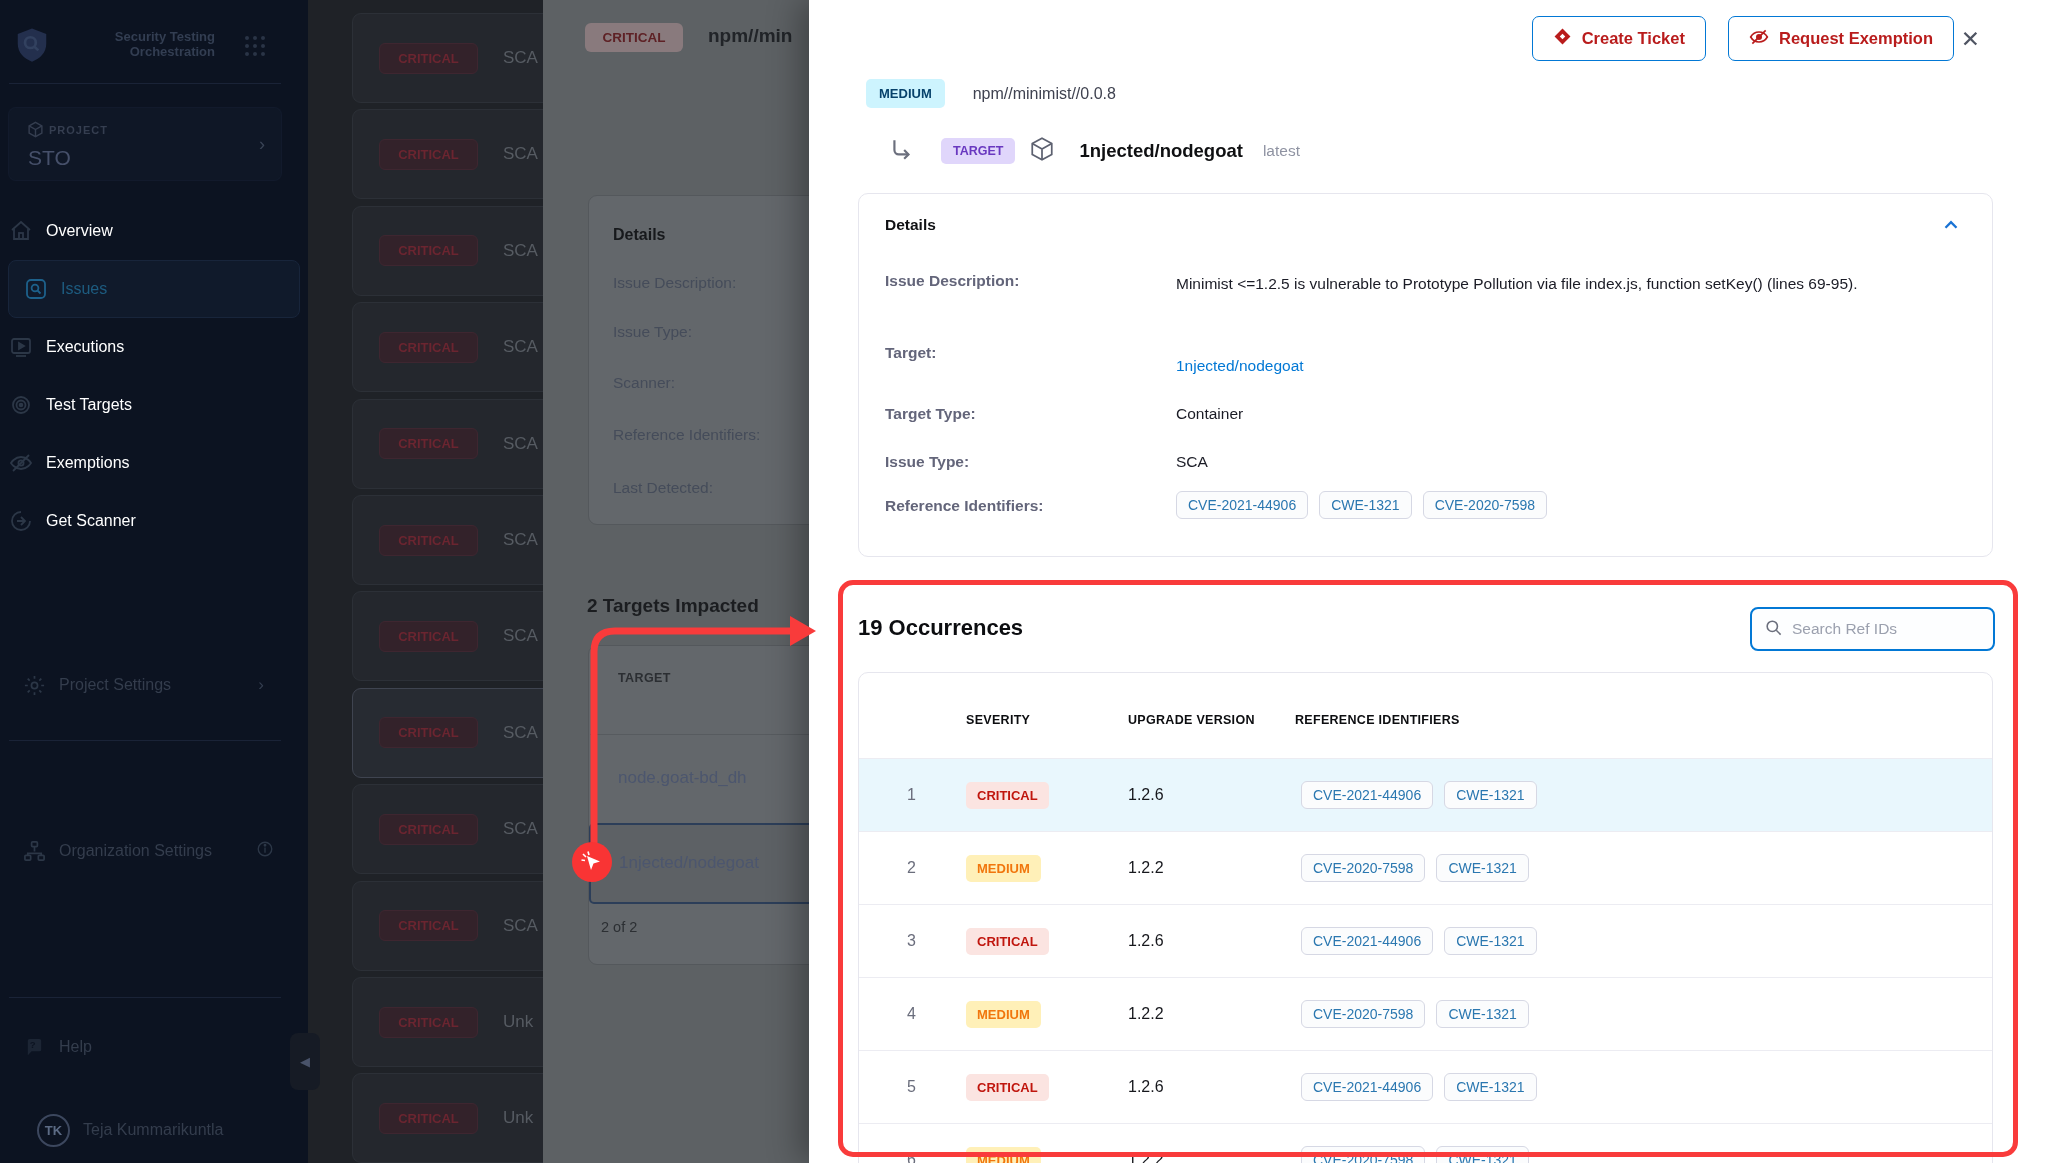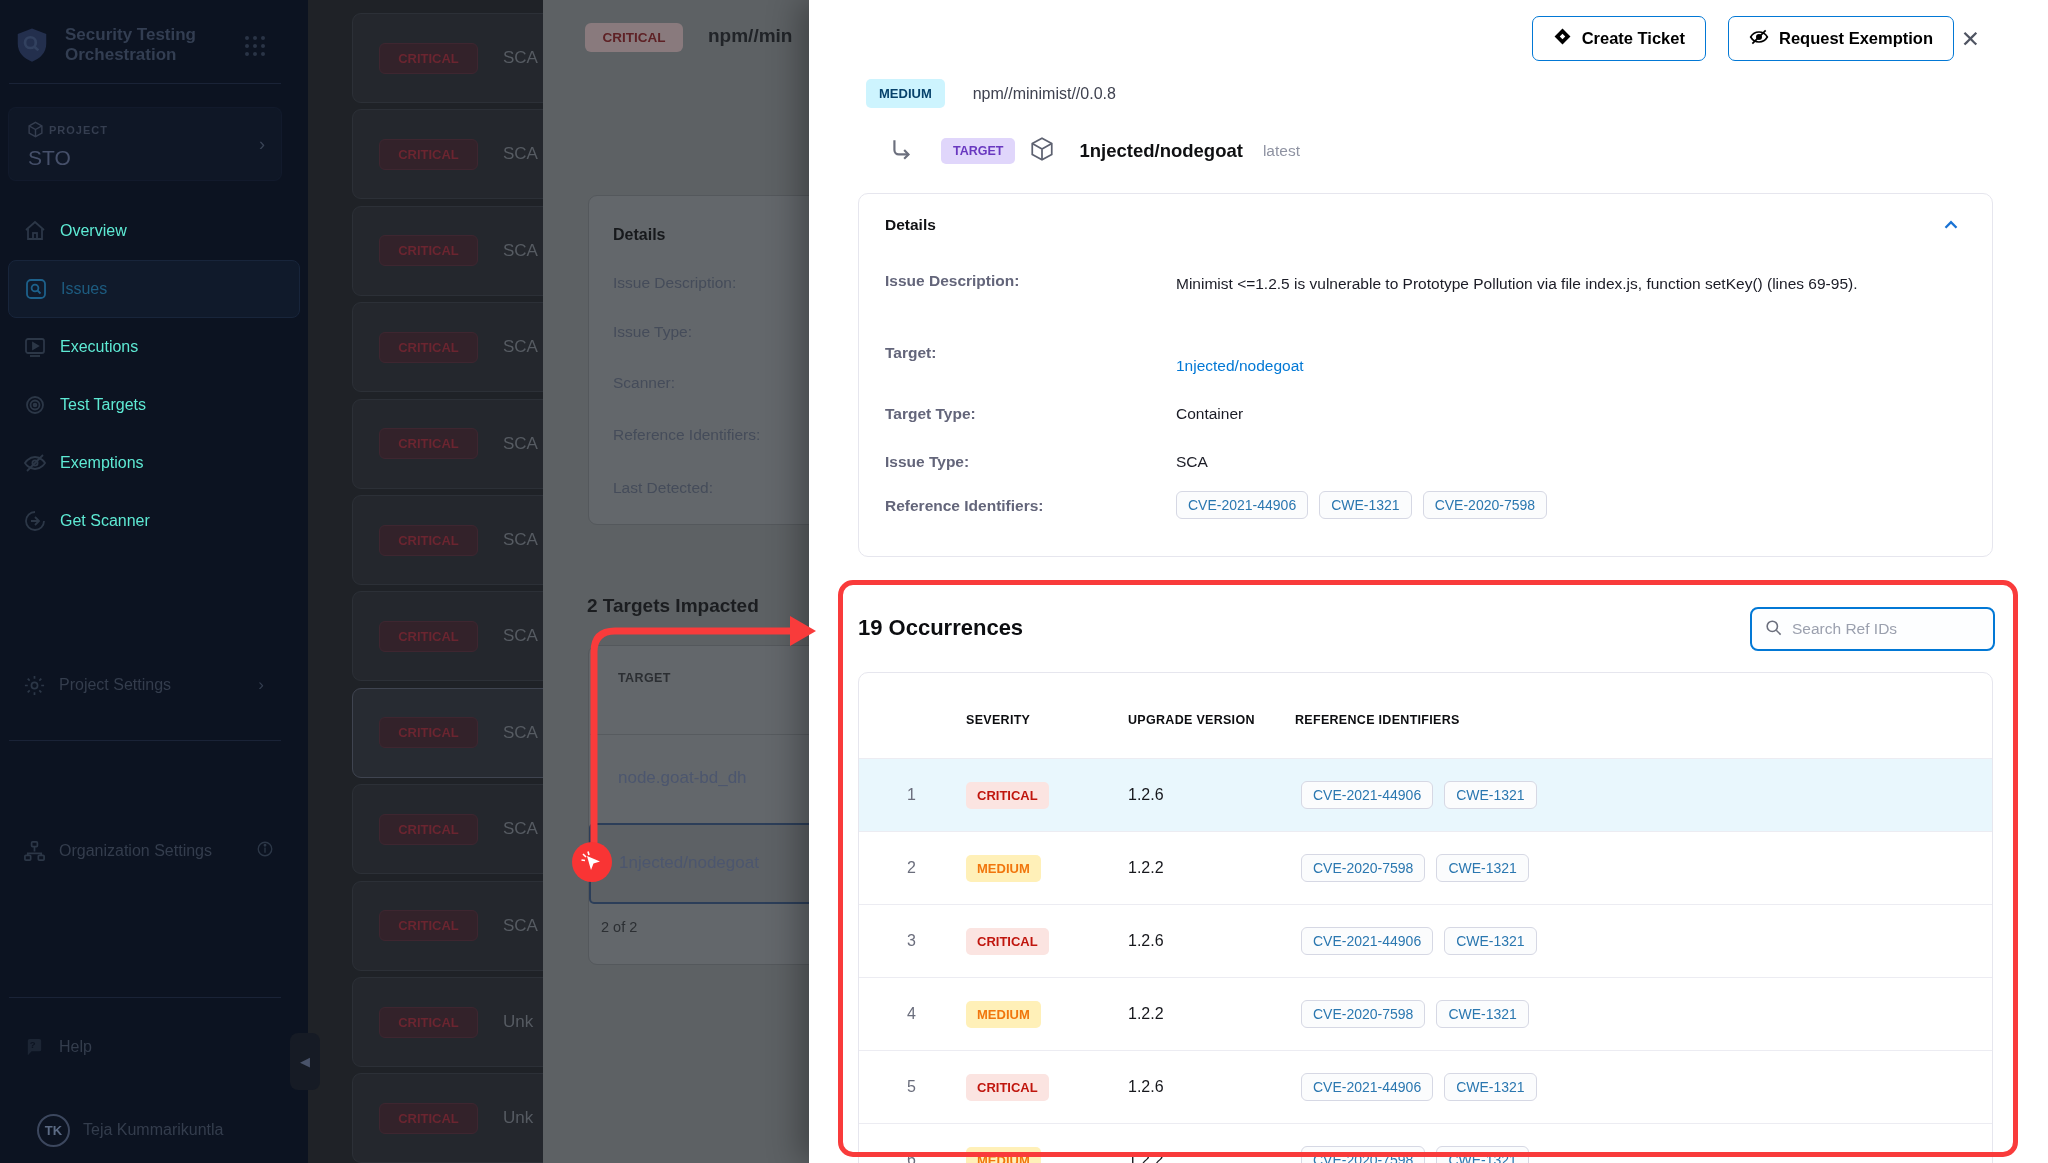--- a/index.html
+++ b/index.html
@@ -5,32 +5,32 @@
   * { margin:0; padding:0; box-sizing:border-box; }
   html,body { width:2048px; height:1163px; overflow:hidden; background:#0b1120;
               font-family:"Liberation Sans", sans-serif; }
   .canvas { position:relative; width:2048px; height:1163px; overflow:hidden; }
   .abs { position:absolute; }
 
   
   .sidebar { left:0; top:0; width:308px; height:1163px; background:#0c1321; z-index:1; }
   .sb-head { position:absolute; left:13px; top:25px; display:flex; gap:14px; align-items:center; }
   .sb-logo { width:38px; height:40px; color:#232f4d; }
-  .sb-title { font-size:17px; font-weight:bold; color:#333e52; line-height:1.15; width:150px; }
+  .sb-title { font-size:13px; font-weight:bold; color:#333e52; line-height:1.15; width:150px;text-align:right; }
   .sb-grid { position:absolute; left:243px; top:34px; color:#2a3446; }
   .sb-div { position:absolute; left:9px; width:272px; height:1px; background:#1a2337; }
   .proj-card { position:absolute; left:8px; top:107px; width:274px; height:74px; background:#0f1726;
                border:1px solid #16203371; border-radius:8px; }
   .proj-label { position:absolute; left:40px; top:16px; font-size:11px; letter-spacing:1px; color:#353e50; font-weight:bold; }
   .proj-cube { position:absolute; left:18px; top:13px; color:#353e50; }
   .proj-name { position:absolute; left:19px; top:38px; font-size:21px; color:#46506a; }
   .proj-chev { position:absolute; right:16px; top:26px; color:#3a4456; font-size:18px; }
   .nav { position:absolute; left:0; top:202px; width:308px; }
-  .nav-item { position:relative; height:58px; display:flex; align-items:center; padding-left:23px; gap:13px;
-              color:#5eead4; font-size:16px; }
+  .nav-item { position:relative; height:58px; display:flex; align-items:center; padding-left:9px; gap:13px;
+              color:#ffffff; font-size:16px; }
   .nav-item .nico { width:24px; height:24px; color:#2c3747; flex:0 0 24px; }
   .nav-item.active { background:#101a2b; border:1px solid #18253b; border-radius:8px; margin:0 8px;
                      padding-left:15px; color:#1d5c80; }
   .nav-item.active .nico { color:#1d618b; }
   .sb-low-item { position:absolute; left:0; width:308px; height:50px; display:flex; align-items:center;
                  padding-left:23px; gap:13px; color:#343d4d; font-size:16px; }
   .sb-low-item .nico { width:23px; height:23px; color:#2c3747; flex:0 0 23px; }
   .sb-info { position:absolute; right:34px; color:#2c3747; }
   .sb-chevr { position:absolute; right:44px; color:#343e50; font-size:17px; }
   .avatar { width:33px; height:33px; border-radius:50%; border:2px solid #3c475e; color:#5c6b85;
@@ -62,21 +62,21 @@
   .mid-sel { position:absolute; left:45px; top:822px; width:240px; height:81px; border:2px solid #2c3e59;
              border-radius:5px; background:#5d6165; }
   .mid-foot { position:absolute; left:57px; top:918px; font-size:14.5px; color:#2c2f33; }
   .mid-hdiv { position:absolute; left:46px; width:240px; height:1px; background:#575b5f; }
 
   
   .modal { left:809px; top:0; width:1239px; height:1163px; background:#ffffff; z-index:2;
            box-shadow:-10px 0 30px rgba(0,0,0,.3); }
   .actions { position:absolute; top:16px; right:94px; display:flex; gap:22px; }
   .btn { height:45px; display:flex; align-items:center; gap:10px; padding:0 20px; background:#fff;
-         border:1.5px solid #0278d5; border-radius:7px; color:#000000; font-size:16.5px; font-weight:bold; }
+         border:1.5px solid #0278d5; border-radius:7px; color:#b91c1c; font-size:16.5px; font-weight:bold; }
   .close-x { position:absolute; top:26px; right:68px; font-size:23px; color:#4f5462; }
   .issue-row { position:absolute; left:57px; top:79px; display:flex; align-items:center; gap:28px; }
   .issue-badge { background:#cdf4fe; color:#07426b; font-size:13px; font-weight:bold; border-radius:5px;
                  padding:7px 13px; }
   .issue-name { font-size:16px; color:#3f4250; }
   .target-row { position:absolute; left:80px; top:136px; display:flex; align-items:center; gap:14px; }
   .target-badge { background:#e0d6fb; color:#6938c0; font-size:12.5px; font-weight:bold; border-radius:5px;
                   padding:6px 12px; margin-left:12px; }
   .target-name { font-size:18.5px; font-weight:bold; color:#0f1012; margin-left:10px; }
   .target-tag { font-size:15.5px; color:#8f93a2; margin-left:6px; }

